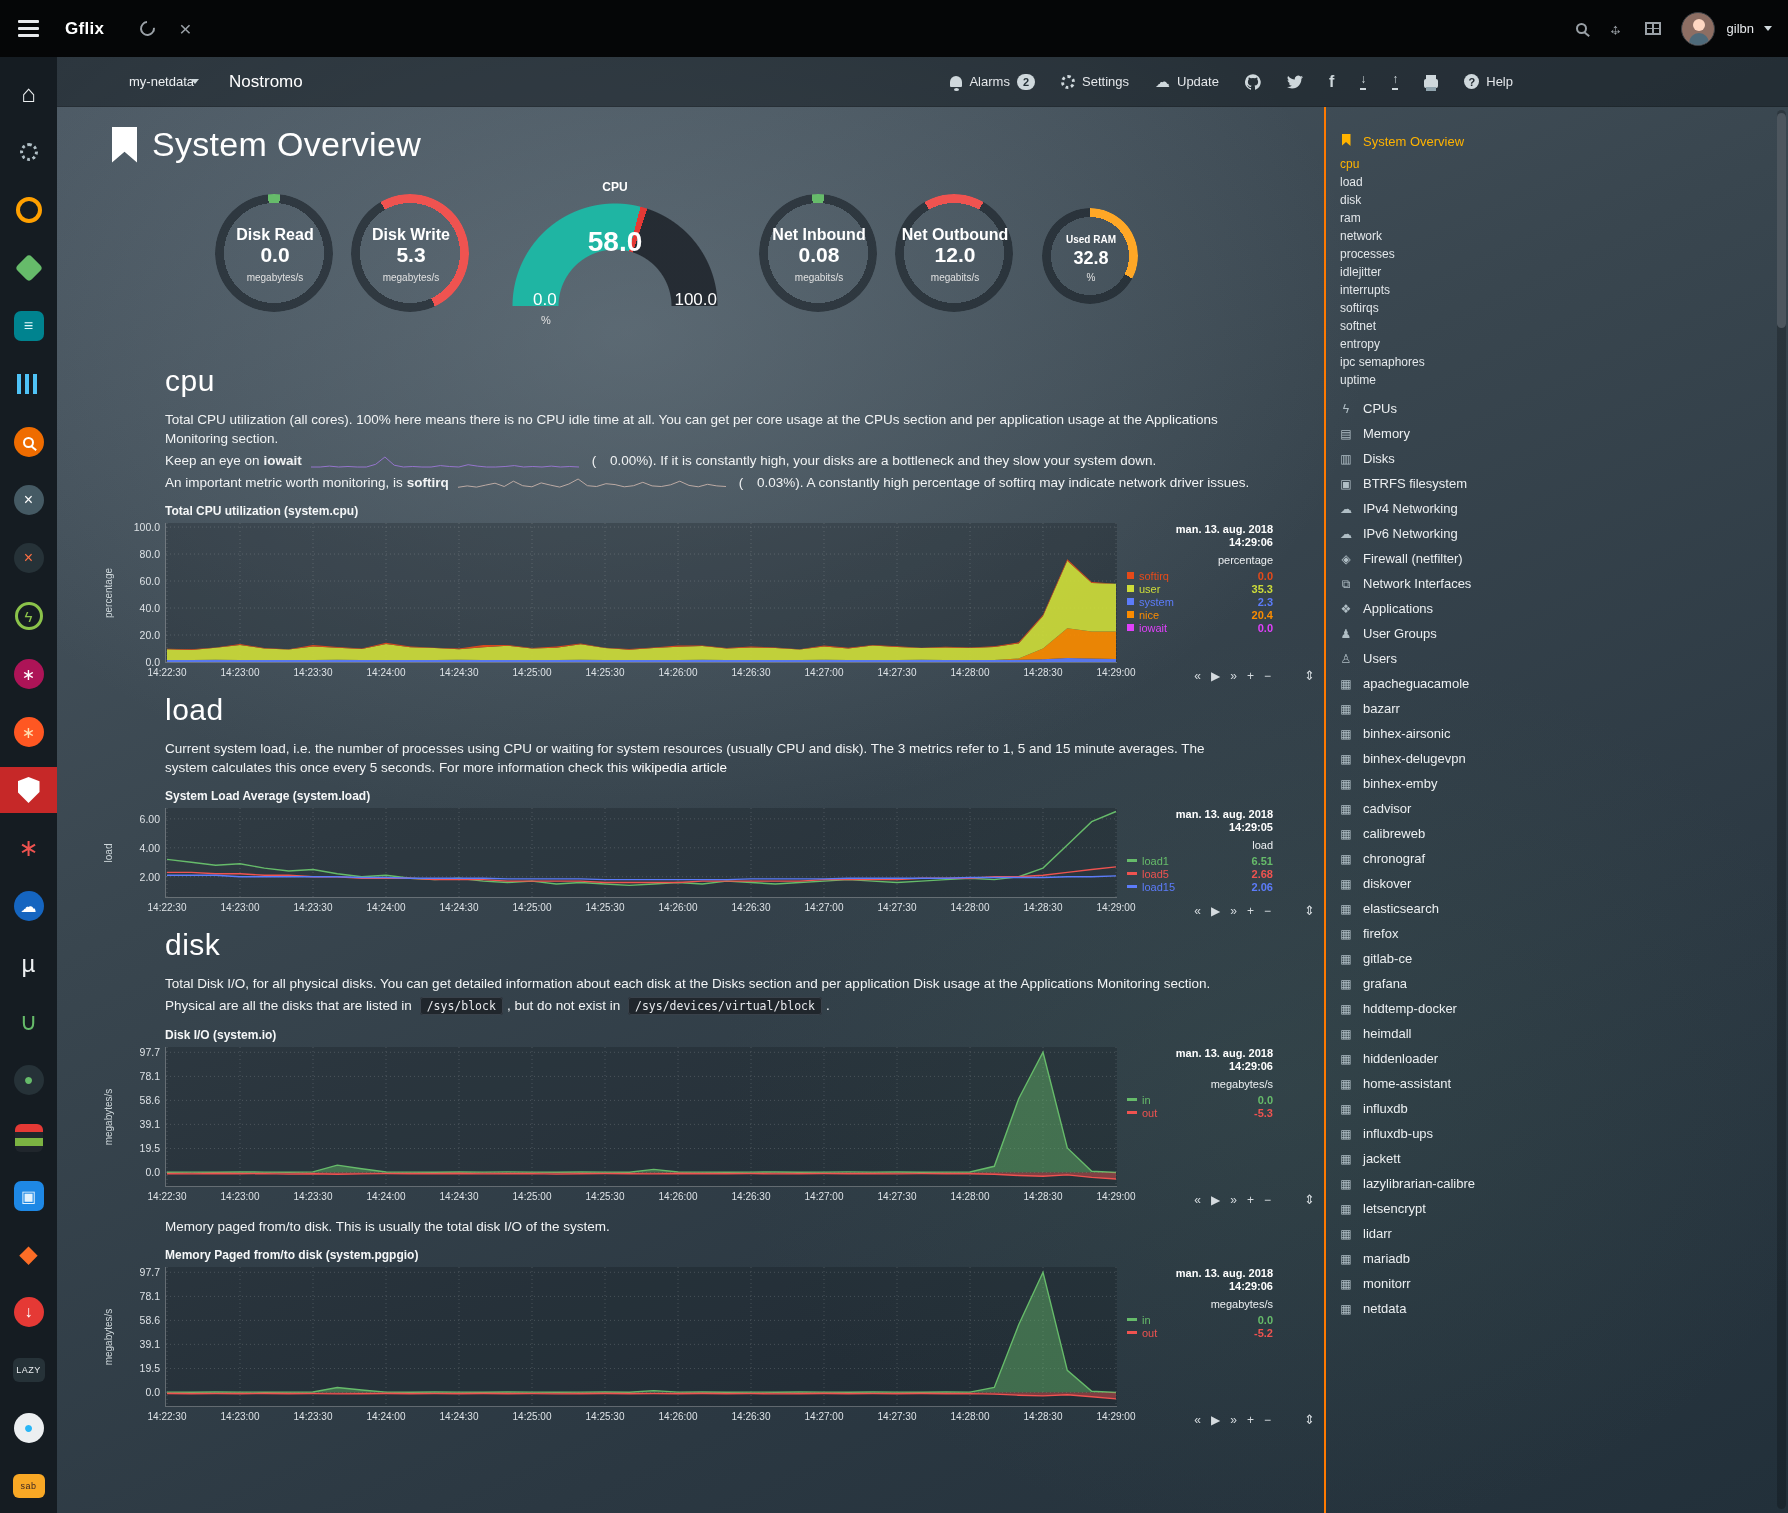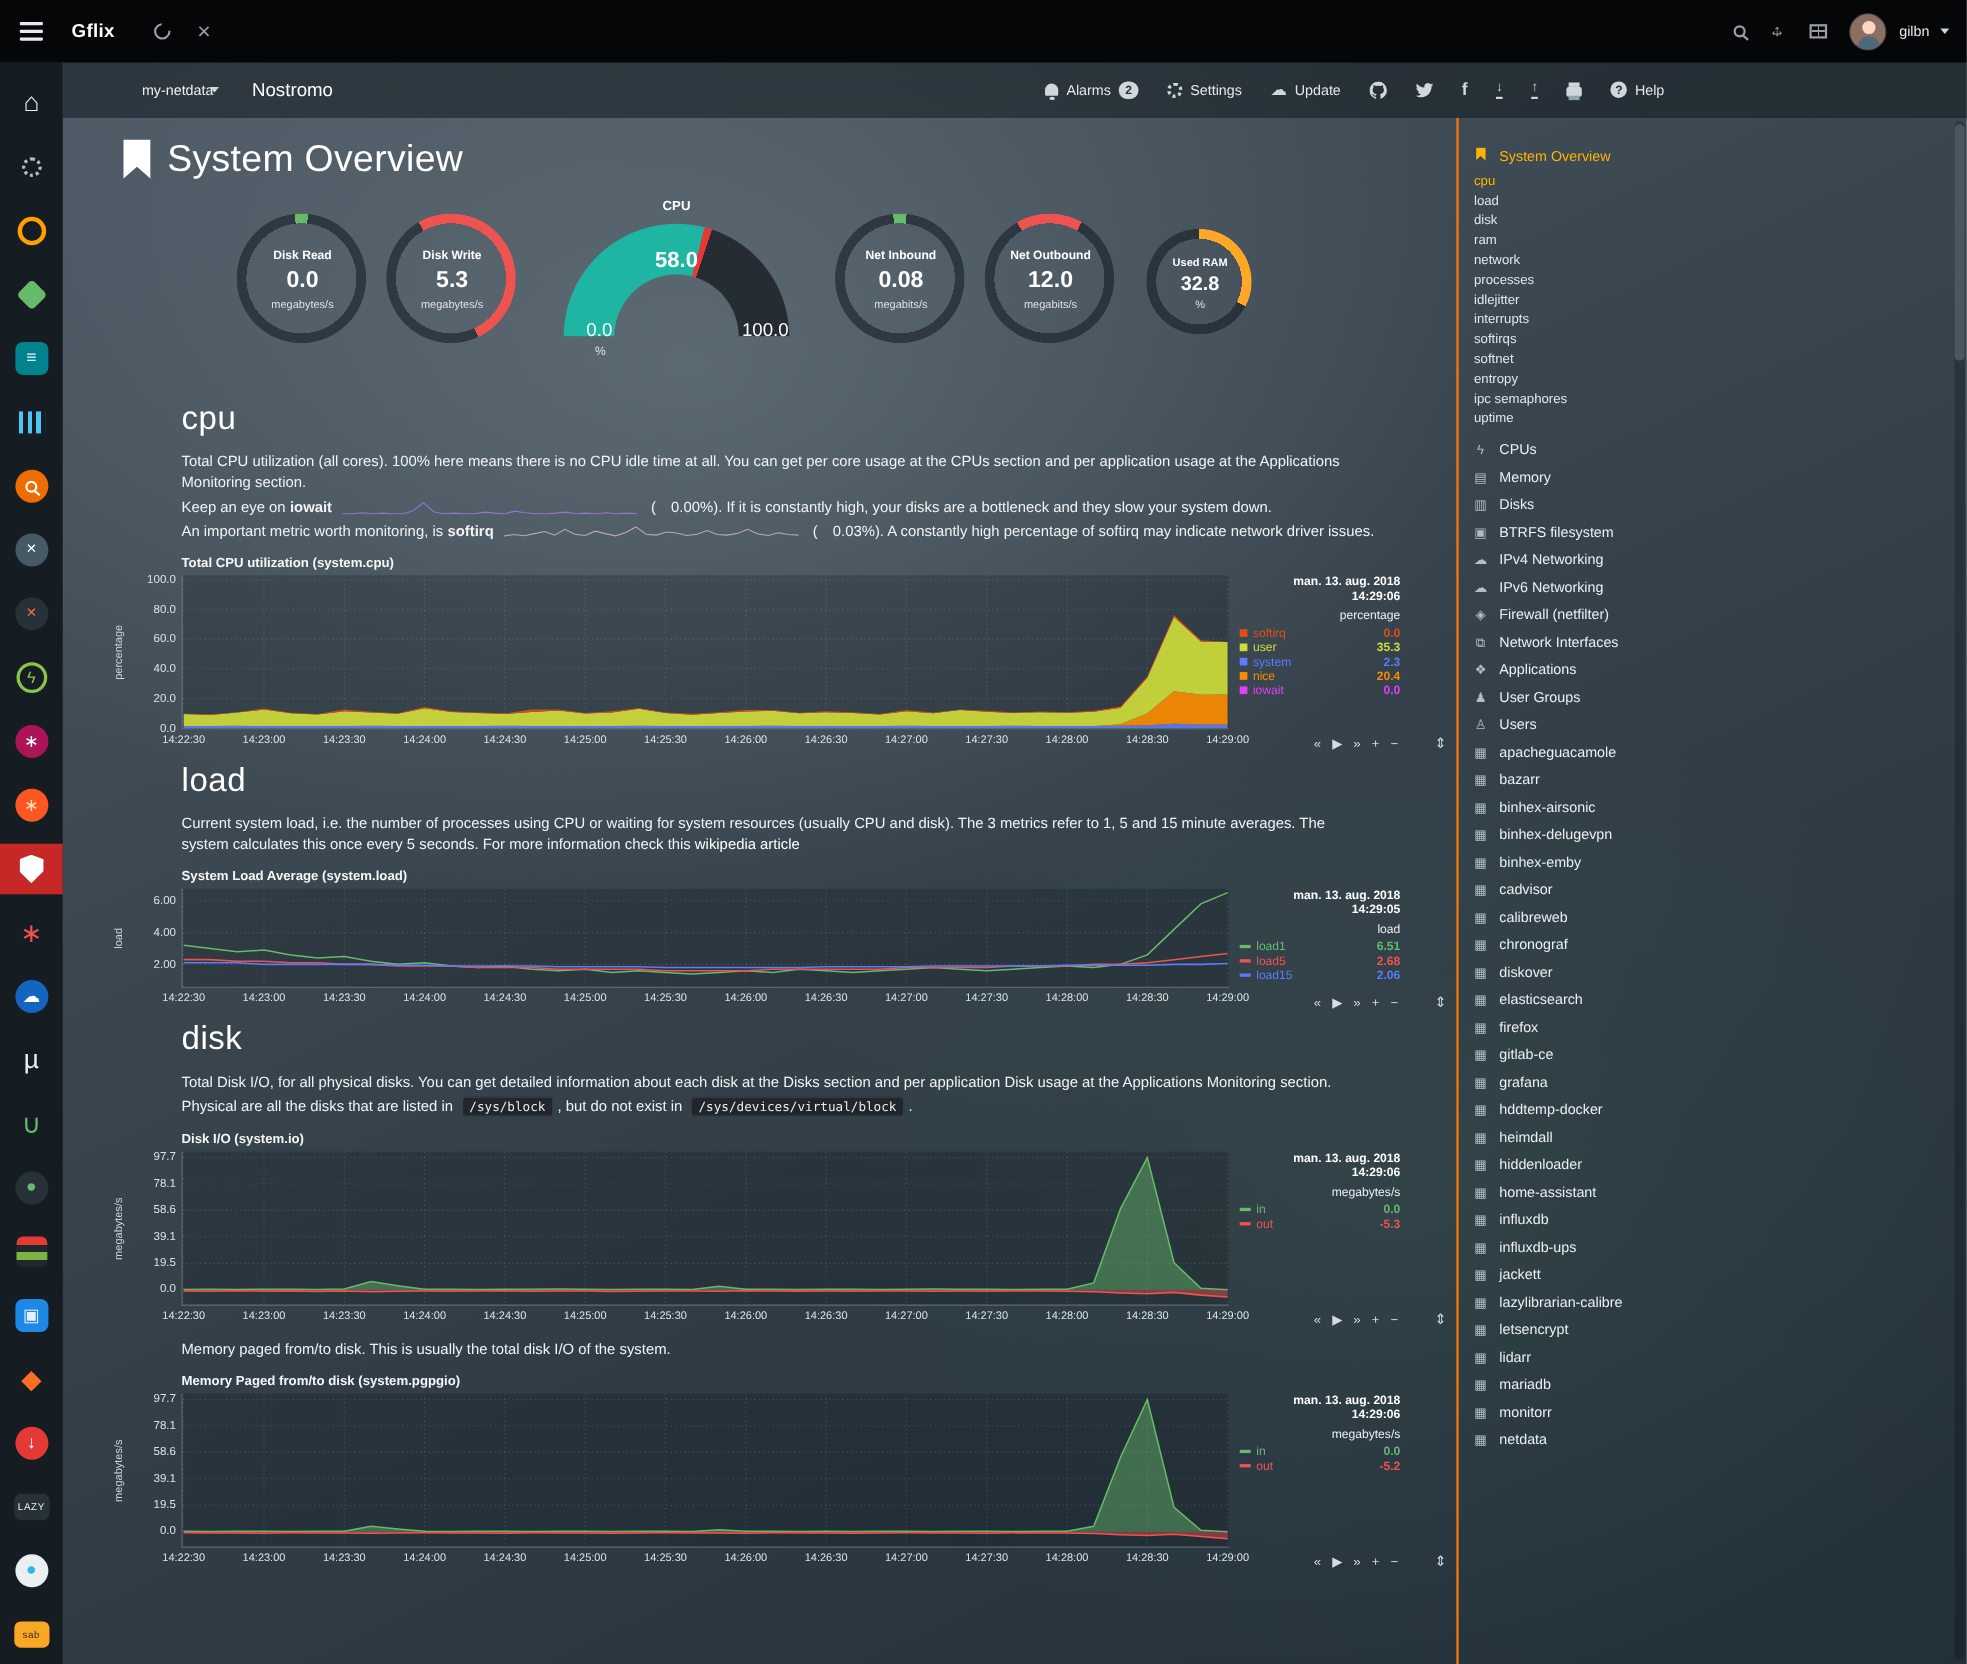--- a/index.html
+++ b/index.html
@@ -73,33 +73,33 @@
   .page-head{margin:18px 0 0 55px;display:flex;align-items:center;gap:15px}
   .bookmark-lg{width:25px;height:36px;background:#fff;clip-path:polygon(0 0,100% 0,100% 100%,50% 70%,0 100%)}
   h1{font-size:34px;font-weight:300;letter-spacing:.3px}
   .subtitle{margin:8px 0 0 55px;font-size:13px;color:#eceff1}
   
   .gauges{margin:22px 0 0 150px;display:flex;align-items:flex-start}
   .gauge{width:136px;height:150px;position:relative;flex:none}
   .ring{position:absolute;left:8px;top:8px;width:118px;height:118px;border-radius:50%;
     -webkit-mask:radial-gradient(closest-side,transparent calc(100% - 9px),#000 calc(100% - 9px));
     mask:radial-gradient(closest-side,transparent calc(100% - 9px),#000 calc(100% - 9px))}
-  .g-title{position:absolute;top:40px;width:100%;text-align:center;font-size:11px;font-weight:bold;color:#fff}
+  .g-title{position:absolute;top:40px;width:100%;text-align:center;font-size:16px;font-weight:bold;color:#fff}
   .g-value{position:absolute;top:57px;width:100%;text-align:center;font-size:21px;font-weight:bold}
   .g-unit{position:absolute;top:86px;width:100%;text-align:center;font-size:10px;color:#e0e0e0}
   .gauge.small .ring{width:96px;height:96px;left:19px;top:22px}
   .gauge.small .g-title{top:48px;font-size:10px}
   .gauge.small .g-value{top:62px;font-size:18px}
   .gauge.small .g-unit{top:86px}
   .cpu-gauge{width:220px;height:150px;position:relative;flex:none;margin:0 26px}
   .cg-label{position:absolute;top:-6px;left:0;right:0;text-align:center;font-size:12px;font-weight:bold}
   .cg-arc{position:absolute;left:5px;top:14px;width:210px;height:106px;
     -webkit-mask:radial-gradient(circle at 50% 100%,transparent 56px,#000 57px 102px,transparent 103px);
     mask:radial-gradient(circle at 50% 100%,transparent 56px,#000 57px 102px,transparent 103px)}
-  .cg-value{position:absolute;top:40px;left:0;right:0;text-align:center;font-size:20px;font-weight:bold}
+  .cg-value{position:absolute;top:40px;left:0;right:0;text-align:center;font-size:28px;font-weight:bold}
   .cg-min{position:absolute;left:28px;top:104px;font-size:17px}
   .cg-max{position:absolute;right:8px;top:104px;font-size:17px}
   .cg-unit{position:absolute;left:36px;top:128px;font-size:11px;color:#e0e0e0}
   
   .sect{margin-left:108px;width:1152px}
   .sect-h{font-size:30px;font-weight:300;margin:28px 0 12px;letter-spacing:.5px}
   .para{font-size:13.5px;line-height:19px;color:#f1f3f4;max-width:1062px;margin:3px 0}
   .iline{display:flex;align-items:center;white-space:nowrap;max-width:none}
   .iline strong{margin-left:4px}
   .spark{display:inline-block;width:270px;height:13px;margin:0 8px;vertical-align:middle}

